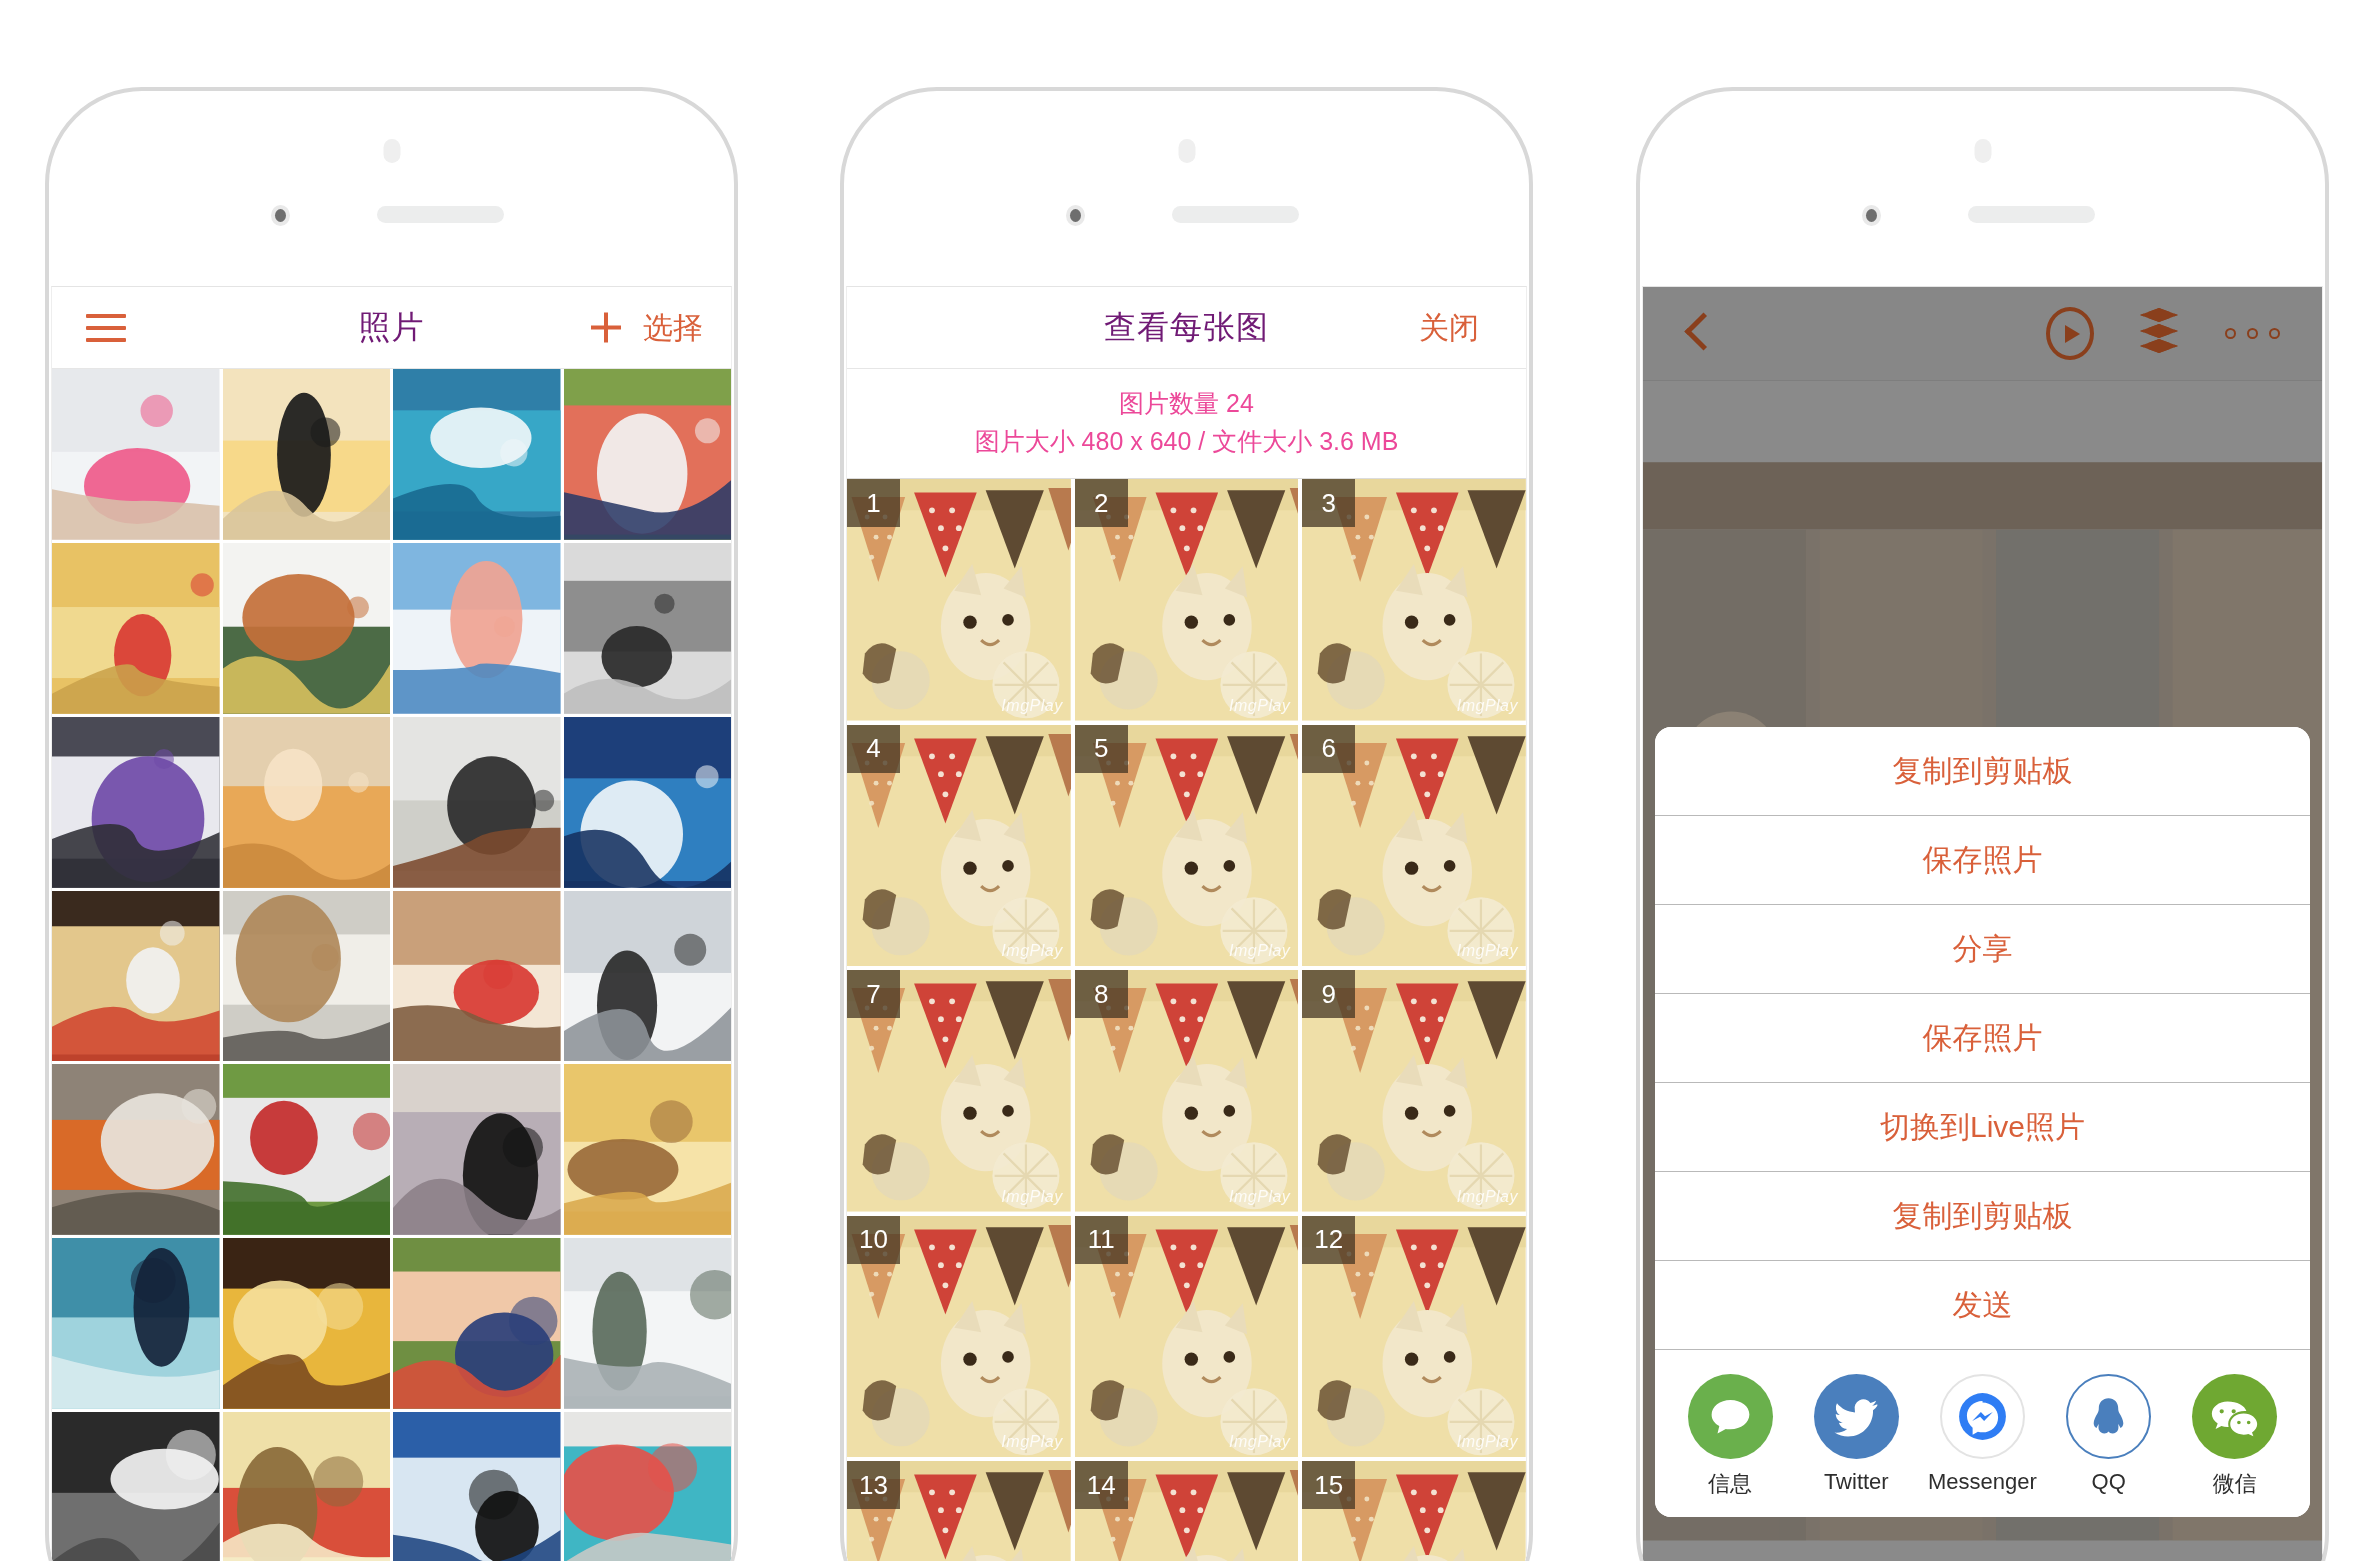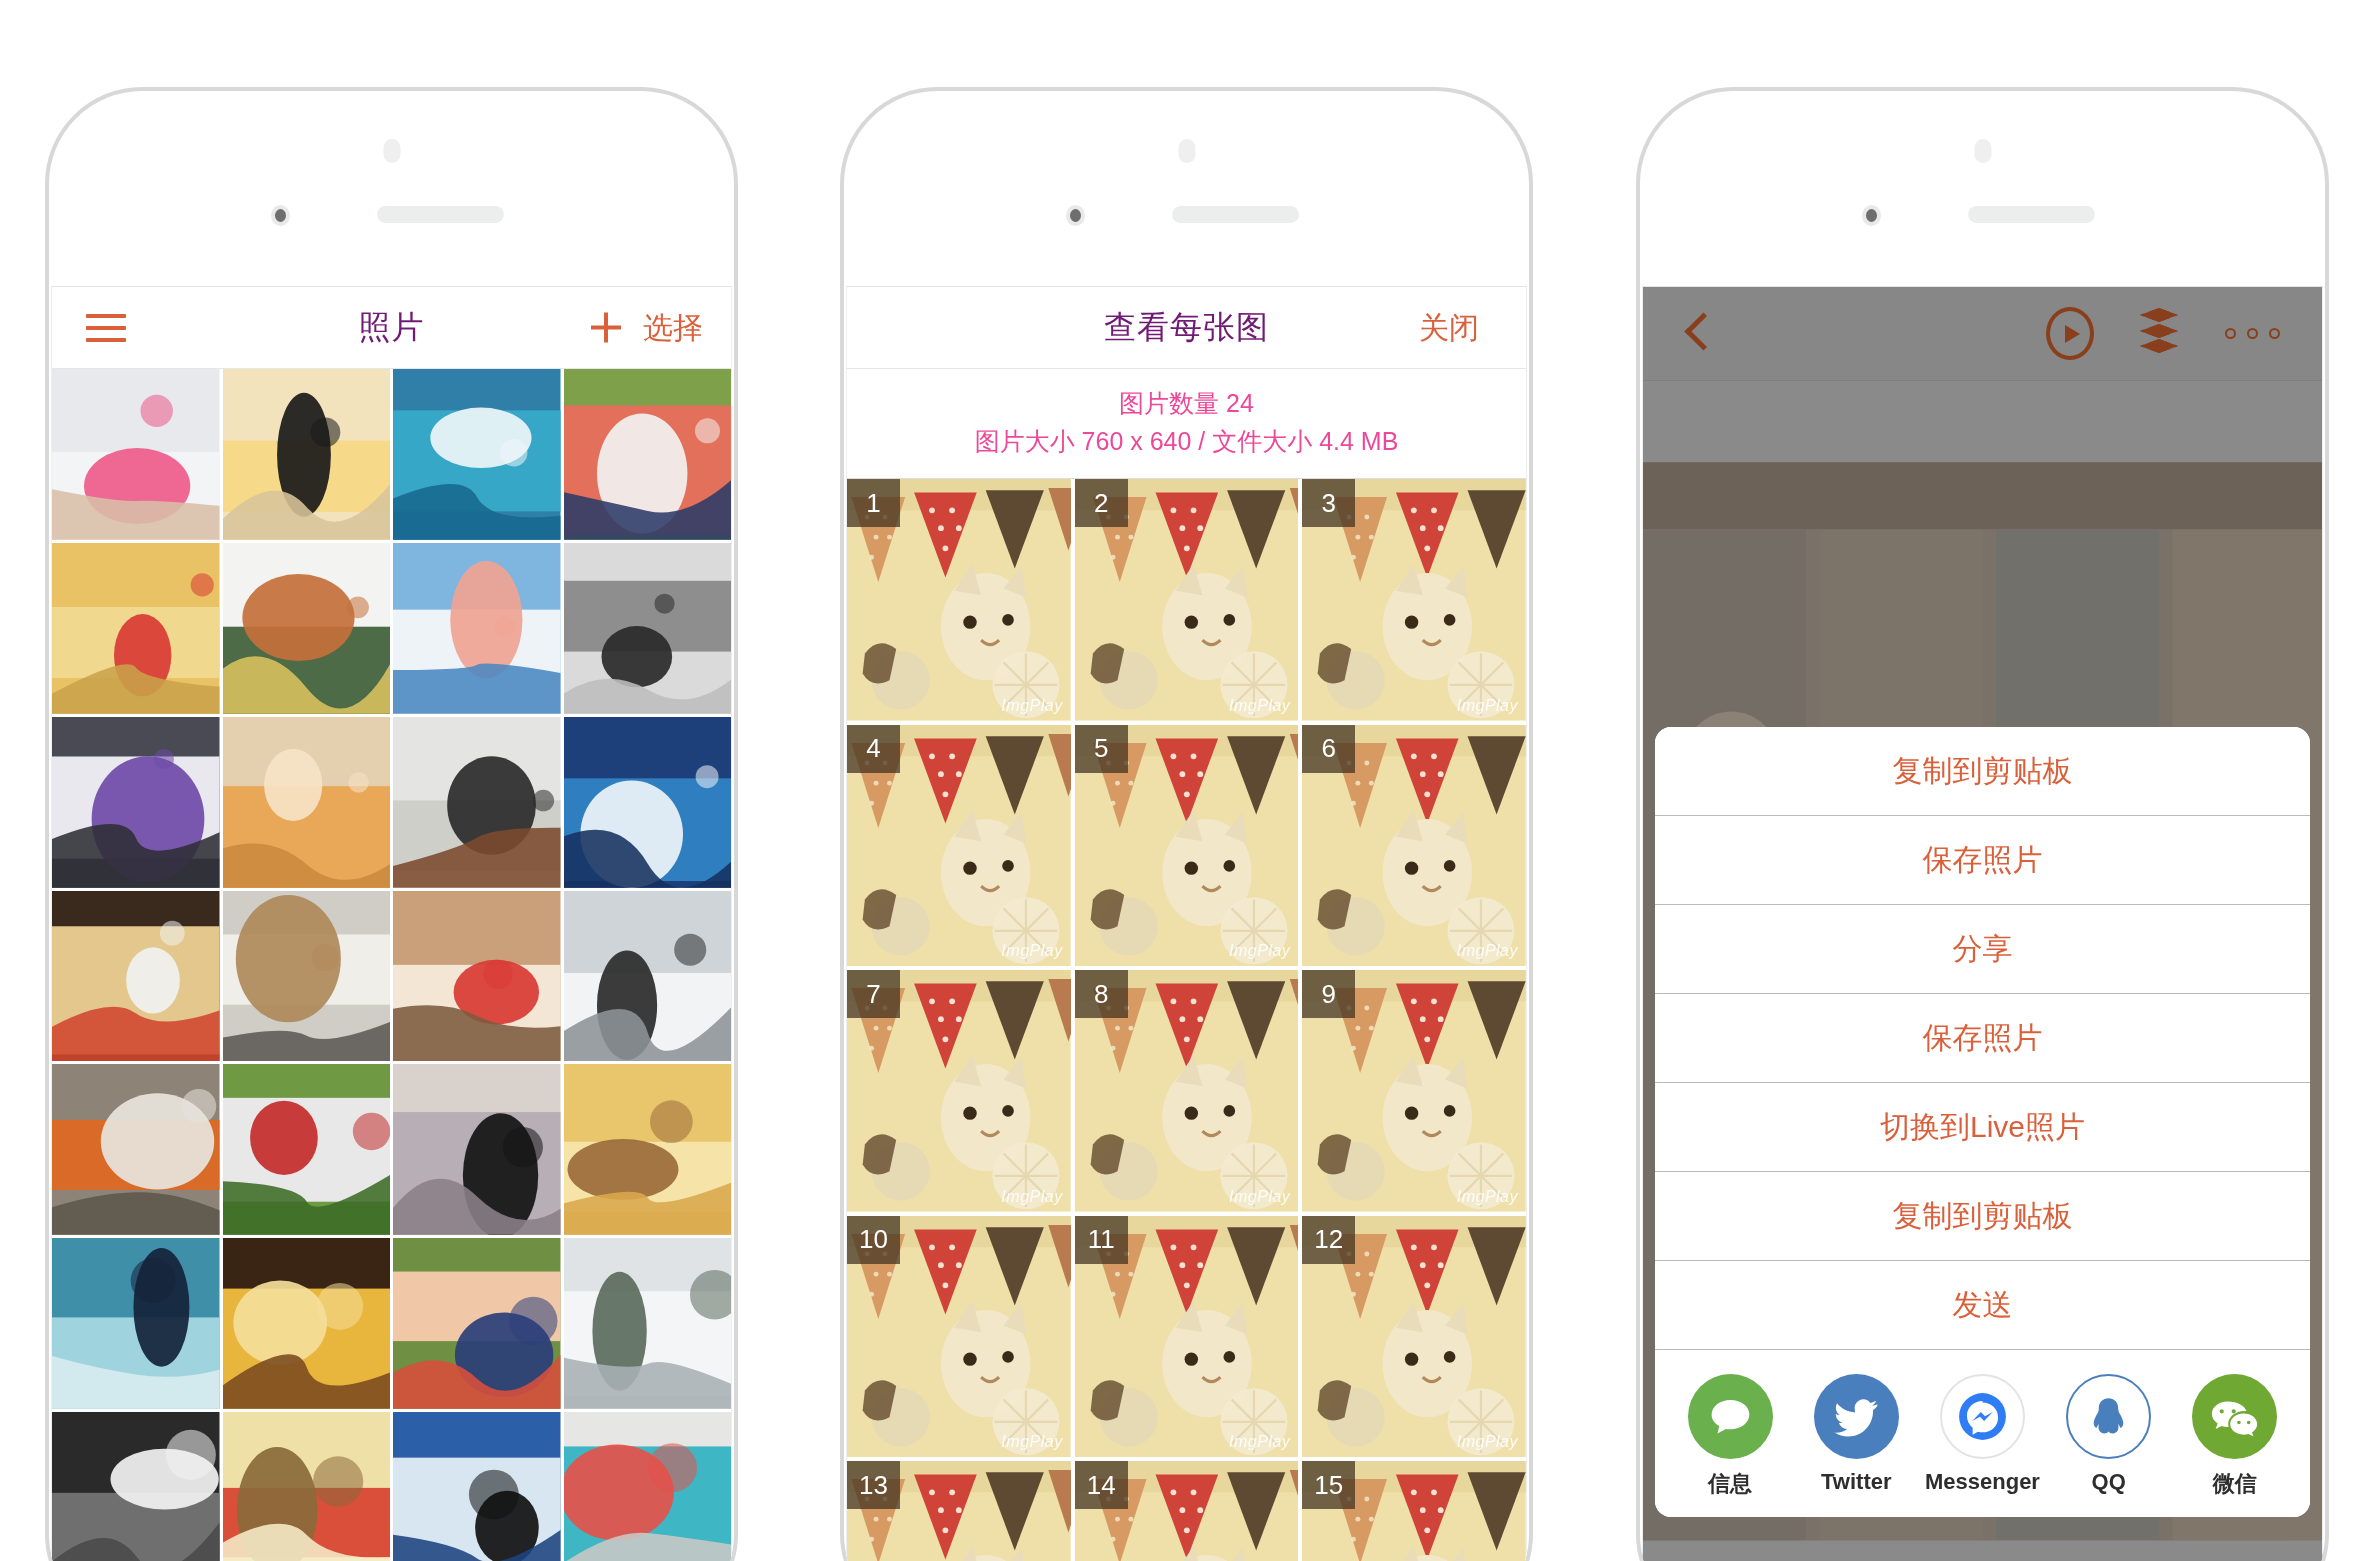--- a/index.html
+++ b/index.html
@@ -184,21 +184,21 @@
   }
   .sheet-item {
     height: 89px;
     display: flex; align-items: center; justify-content: center;
     font-size: 30px; color: #d9603a;
     border-bottom: 1px solid #b9b9b9;
     background: #fff;
   }
   .share-row {
     display: flex; justify-content: space-around; align-items: flex-start;
-    padding: 24px 12px 18px; background: #fff; font-weight: bold;
+    padding: 24px 12px 18px; background: #fff;
   }
   .share-item { display: flex; flex-direction: column; align-items: center; gap: 10px; width: 119px; }
   .share-ico { width: 85px; height: 85px; border-radius: 50%;
                display: flex; align-items: center; justify-content: center; }
   .share-lbl { font-size: 22px; color: #2e2e2e; }
 </style>
 </head>
 <body>
 
 <div class="stage">
@@ -455,21 +455,21 @@
     <div class="earpiece"></div>
     <div class="frontcam"></div>
 
     <div class="screen">
       <div class="navbar2">
         <div class="nav-title">查看每张图</div>
         <div class="close-btn">关闭</div>
       </div>
       <div class="meta">
         <div>图片数量 24</div>
-        <div>图片大小 760 x 640 / 文件大小 4.4 MB</div>
+        <div>图片大小 480 x 640 / 文件大小 3.6 MB</div>
       </div>
       <div class="fgrid" id="frame-grid">
           <div class="frame">
   <svg viewBox="0 0 100 108" preserveAspectRatio="xMidYMid slice" width="100%" height="100%">
     <rect width="100" height="108" fill="#efdfa8"></rect>
     <rect y="0" width="100" height="14" fill="#e8d79c"></rect>
     <path d="M2 8 L26 8 L14 46 Z" fill="#d79a63"></path>
     <g fill="#f3e6c8" opacity=".85">
       <circle cx="9" cy="17" r="1.1"></circle>
                 <circle cx="17" cy="17" r="1.1"></circle>

